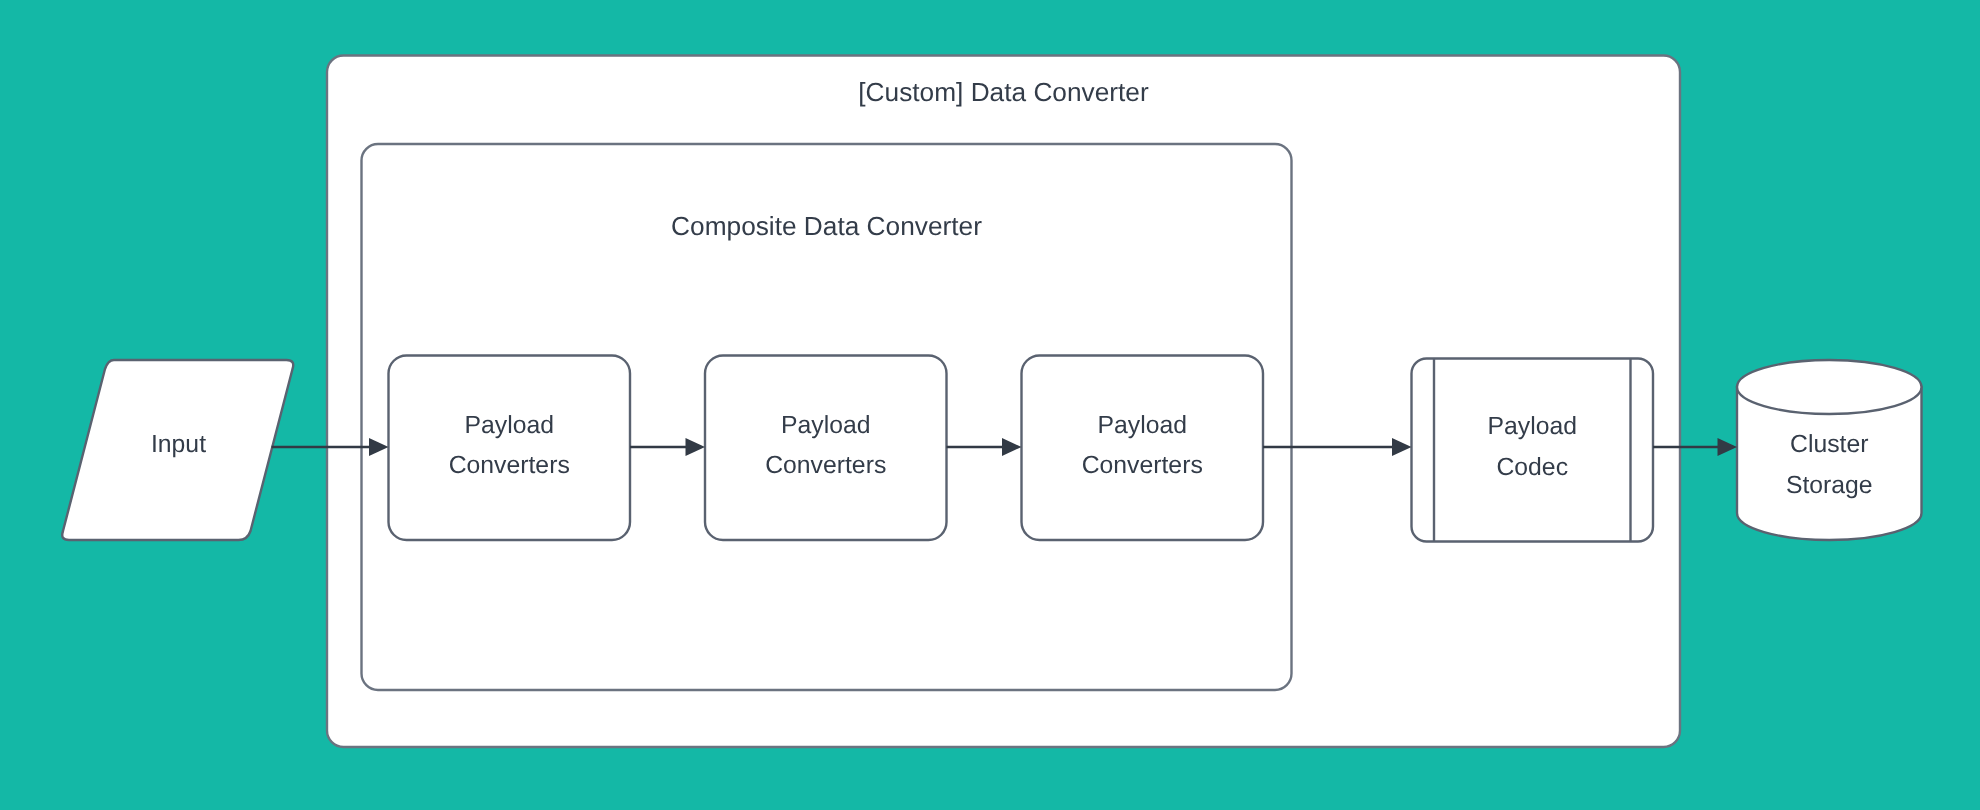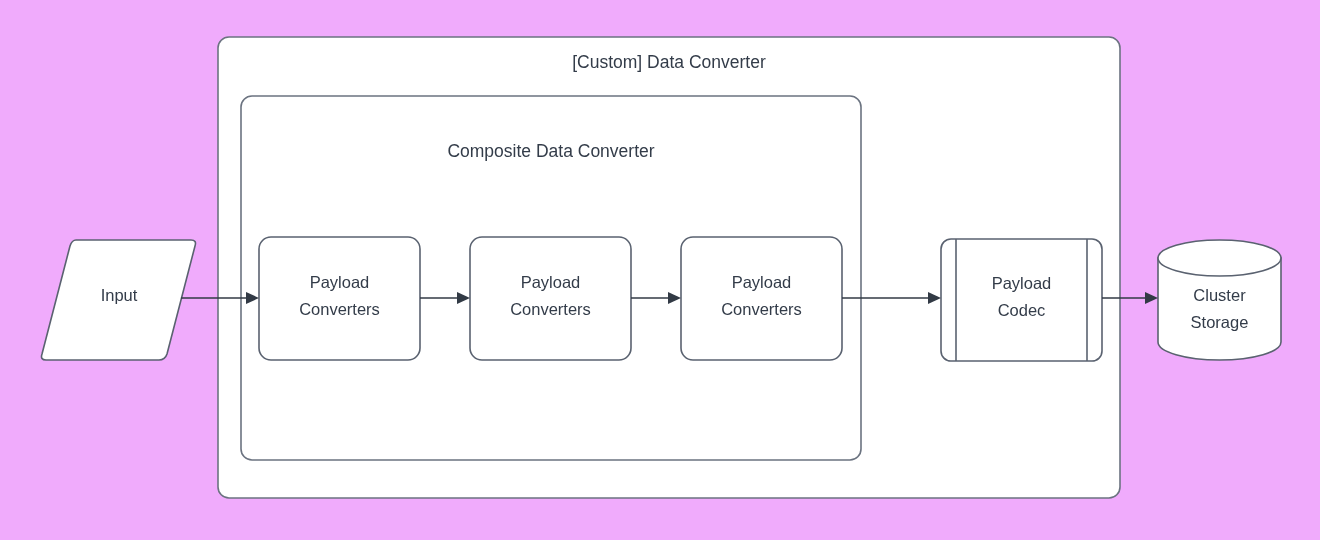--- a/index.html
+++ b/index.html
@@ -7,21 +7,21 @@
     padding: 0;
     background: #ffffff;
   }
   body {
     font-family: "Liberation Sans", "DejaVu Sans", sans-serif;
   }
   #canvas {
     position: relative;
     width: 1320px;
     height: 540px;
-    background: #f0abfc;
+    background: #14b8a6;
     overflow: hidden;
   }
   #diagram-svg {
     position: absolute;
     top: 0;
     left: 0;
     width: 1320px;
     height: 540px;
   }
   .shape-stroke {

